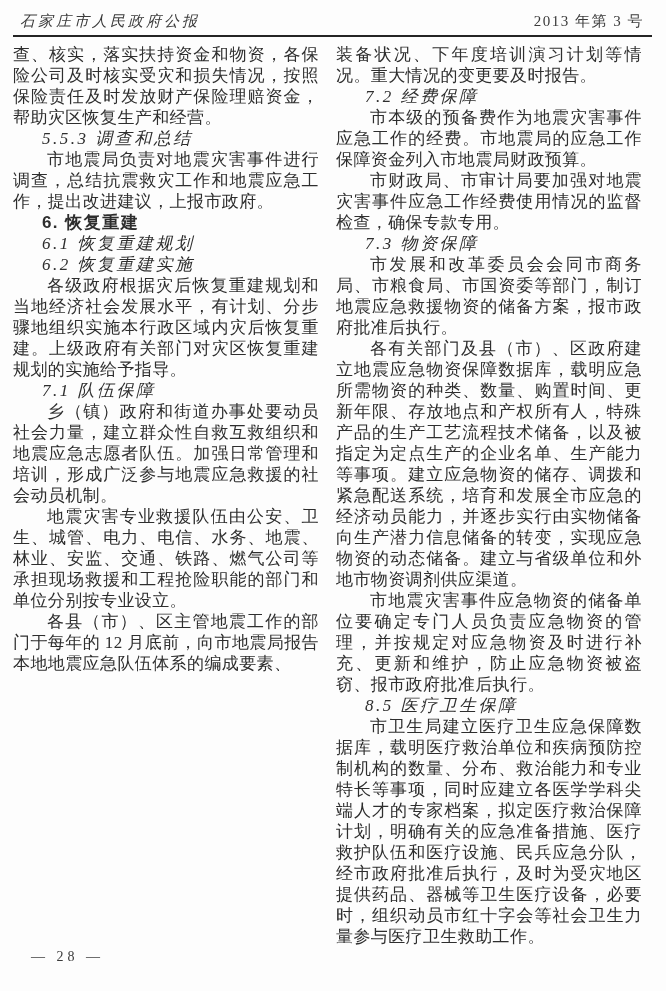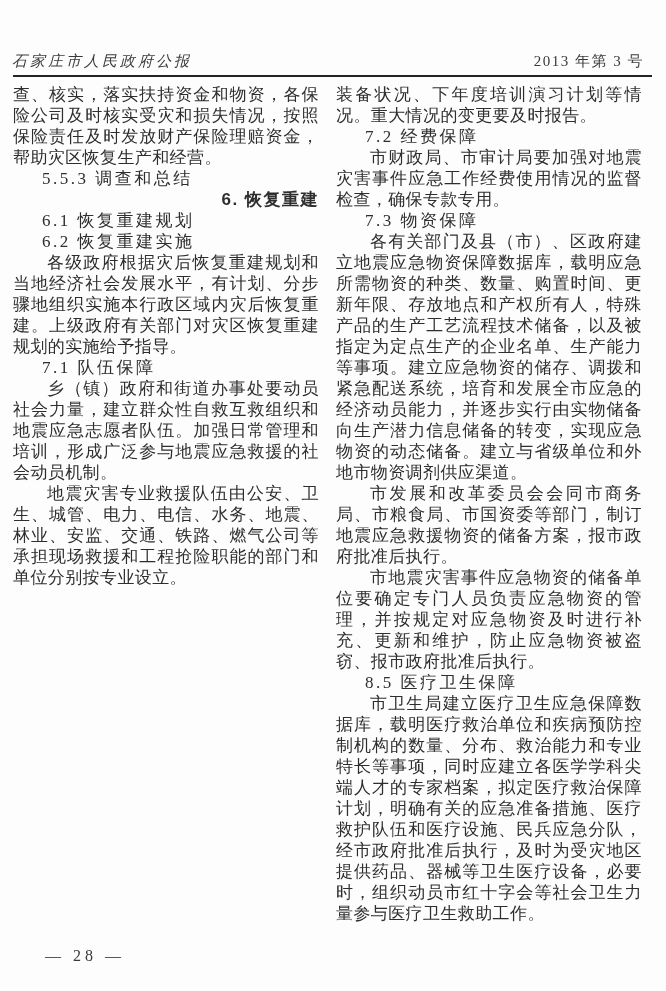--- a/index.html
+++ b/index.html
@@ -16,33 +16,32 @@
     background: #fdfdfd;
     color: #2e2e2e;
     overflow: hidden;
     box-sizing: border-box;
   }
   
   .page-header {
     display: flex;
     justify-content: space-between;
     align-items: flex-end;
-    padding: 12px 22px 0 12px;
+    padding: 12px 22px 0 20px;
   }
   .journal-title {
     font-size: 15px;
     font-style: italic;
     letter-spacing: 3px;
     color: #3a3a3a;
   }
   .issue-number {
     font-size: 15px;
     letter-spacing: 1.5px;
     color: #3a3a3a;
-    margin-top: 40px;
   }
   .header-rule {
     height: 0;
     border-bottom: 2px solid #242424;
     margin: 4px 14px 0 13px;
   }
   
   .columns {
     display: flex;
     gap: 17px;
@@ -56,68 +55,72 @@
     letter-spacing: 0.4px;
   }
   .col p { margin: 0; }
   .body { text-indent: 2em; }
   .body.noindent { text-indent: 0; }
   .h1 {
     font-family: "Liberation Sans", "DejaVu Sans", sans-serif;
     font-weight: bold;
     text-indent: 1.7em;
     letter-spacing: 1.5px;
-    text-align: right;
+    text-align: left;
   }
   .h2 {
+    font-style: italic;
     text-indent: 1.7em;
     letter-spacing: 2.5px;
     text-align: left;
   }
   
   .page-footer {
     position: absolute;
-    left: 45px;
+    left: 31px;
     bottom: 26px;
-    font-size: 16px;
+    font-size: 14px;
     letter-spacing: 4px;
     color: #3a3a3a;
   }
 </style>
 </head>
 <body>
 
 <div class="page">
 
   <header class="page-header">
     <span class="journal-title">石家庄市人民政府公报</span>
     <span class="issue-number">2013 年第 3 号</span>
   </header>
 
   <div class="header-rule"></div>
 
   <main class="columns">
     <section class="col">
         <p class="body noindent">查、核实，落实扶持资金和物资，各保险公司及时核实受灾和损失情况，按照保险责任及时发放财产保险理赔资金，帮助灾区恢复生产和经营。</p>
         <p class="h2">5.5.3 调查和总结</p>
+        <p class="body">市地震局负责对地震灾害事件进行调查，总结抗震救灾工作和地震应急工作，提出改进建议，上报市政府。</p>
         <p class="h1">6. 恢复重建</p>
         <p class="h2">6.1 恢复重建规划</p>
         <p class="h2">6.2 恢复重建实施</p>
         <p class="body">各级政府根据灾后恢复重建规划和当地经济社会发展水平，有计划、分步骤地组织实施本行政区域内灾后恢复重建。上级政府有关部门对灾区恢复重建规划的实施给予指导。</p>
         <p class="h2">7.1 队伍保障</p>
         <p class="body">乡（镇）政府和街道办事处要动员社会力量，建立群众性自救互救组织和地震应急志愿者队伍。加强日常管理和培训，形成广泛参与地震应急救援的社会动员机制。</p>
         <p class="body">地震灾害专业救援队伍由公安、卫生、城管、电力、电信、水务、地震、林业、安监、交通、铁路、燃气公司等承担现场救援和工程抢险职能的部门和单位分别按专业设立。</p>
+        <p class="body">各县（市）、区主管地震工作的部门于每年的 12 月底前，向市地震局报告本地地震应急队伍体系的编成要素、</p>
       </section>
     <section class="col">
         <p class="body noindent">装备状况、下年度培训演习计划等情况。重大情况的变更要及时报告。</p>
         <p class="h2">7.2 经费保障</p>
+        <p class="body">市本级的预备费作为地震灾害事件应急工作的经费。市地震局的应急工作保障资金列入市地震局财政预算。</p>
         <p class="body">市财政局、市审计局要加强对地震灾害事件应急工作经费使用情况的监督检查，确保专款专用。</p>
         <p class="h2">7.3 物资保障</p>
+        <p class="body">市发展和改革委员会会同市商务局、市粮食局、市国资委等部门，制订地震应急救援物资的储备方案，报市政府批准后执行。</p>
         <p class="body">各有关部门及县（市）、区政府建立地震应急物资保障数据库，载明应急所需物资的种类、数量、购置时间、更新年限、存放地点和产权所有人，特殊产品的生产工艺流程技术储备，以及被指定为定点生产的企业名单、生产能力等事项。建立应急物资的储存、调拨和紧急配送系统，培育和发展全市应急的经济动员能力，并逐步实行由实物储备向生产潜力信息储备的转变，实现应急物资的动态储备。建立与省级单位和外地市物资调剂供应渠道。</p>
-        <p class="body">市发展和改革委员会会同市商务局、市粮食局、市国资委等部门，制订地震应急救援物资的储备方案，报市政府批准后执行。</p>
         <p class="body">市地震灾害事件应急物资的储备单位要确定专门人员负责应急物资的管理，并按规定对应急物资及时进行补充、更新和维护，防止应急物资被盗窃、报市政府批准后执行。</p>
         <p class="h2">8.5 医疗卫生保障</p>
         <p class="body">市卫生局建立医疗卫生应急保障数据库，载明医疗救治单位和疾病预防控制机构的数量、分布、救治能力和专业特长等事项，同时应建立各医学学科尖端人才的专家档案，拟定医疗救治保障计划，明确有关的应急准备措施、医疗救护队伍和医疗设施、民兵应急分队，经市政府批准后执行，及时为受灾地区提供药品、器械等卫生医疗设备，必要时，组织动员市红十字会等社会卫生力量参与医疗卫生救助工作。</p>
       </section>
   </main>
 
   <footer class="page-footer">
     <span>— 28 —</span>
   </footer>
 

